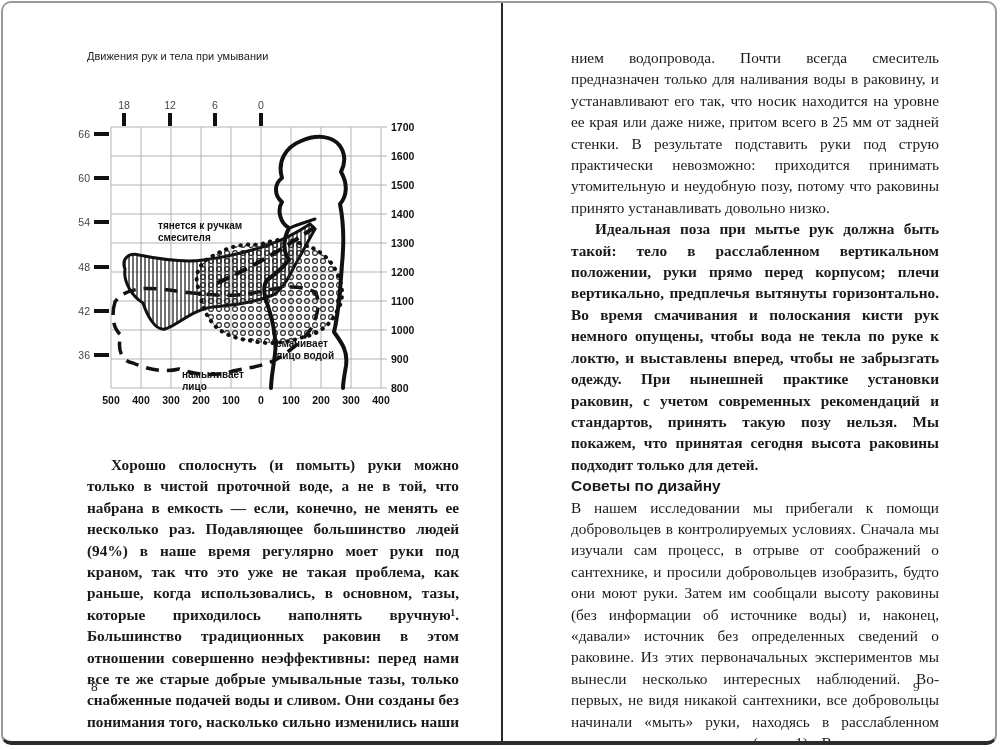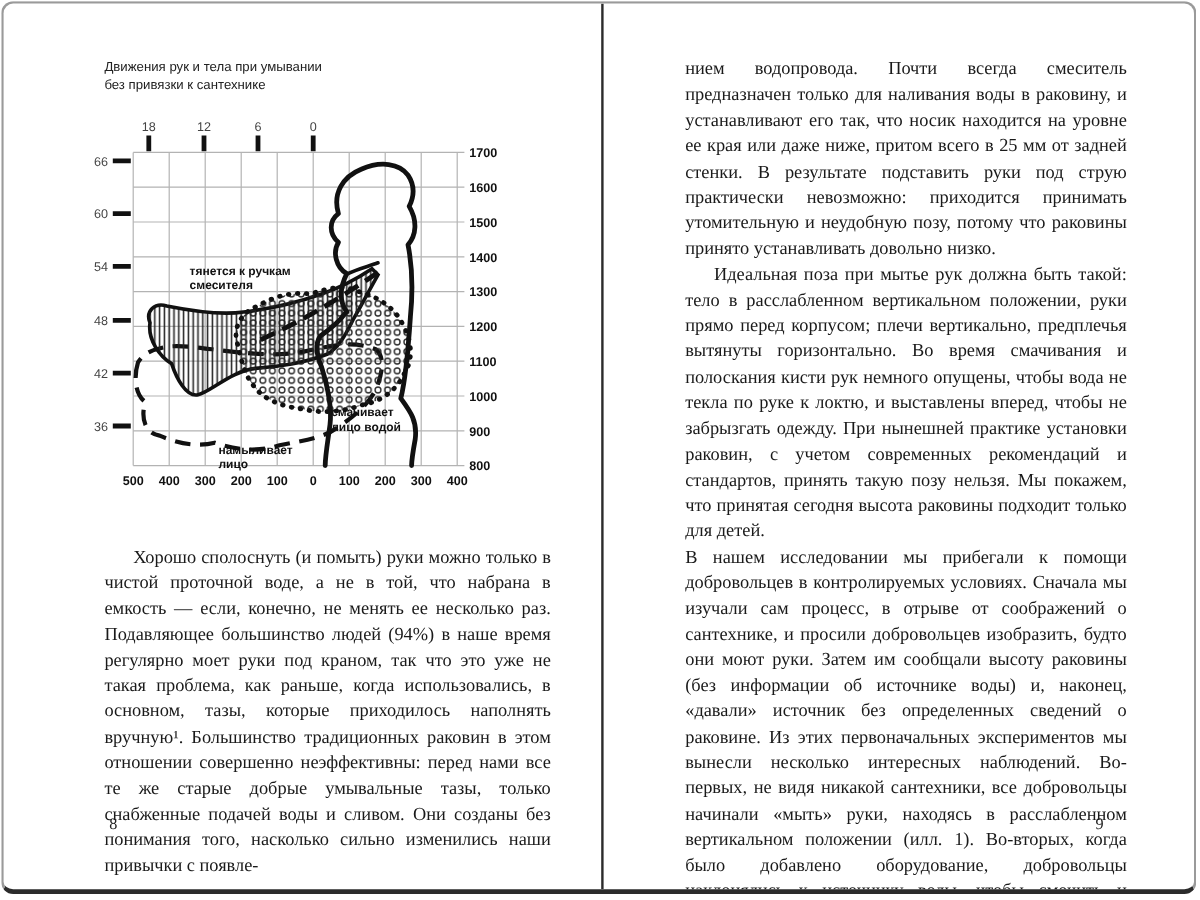--- a/index.html
+++ b/index.html
@@ -10,40 +10,39 @@
   .page{position:absolute;top:0;bottom:12px;}
   .page-left{left:0;width:498px;}
   .page-right{left:500px;width:512px;}
   .runhead{position:absolute;left:84px;top:46px;width:300px;
     font-family:"Liberation Sans",sans-serif;font-size:11px;line-height:15px;color:#222;}
   .figure{position:absolute;left:60px;top:94px;}
   .body-text{position:absolute;font-size:15.3px;line-height:21.4px;text-align:justify;}
   .page-left .body-text{left:84px;top:451px;width:372px;}
   .page-right .body-text{left:68px;top:44px;width:368px;}
   .body-text p{margin:0;}
-  .body-text p.indent{text-indent:24px;}
+  .body-text p.indent{text-indent:24px;font-weight:bold;}
   .section-heading{font-family:"Liberation Sans",sans-serif;font-weight:bold;font-size:15.5px;
     margin:9px 0 4px 0;text-align:left;}
   .pagenum{position:absolute;font-size:13.5px;color:#222;top:676px;}
   .pagenum-left{left:88px;}
   .pagenum-right{left:410px;}
   .fig-ann{font-family:"Liberation Sans",sans-serif;font-weight:bold;font-size:10px;fill:#111;}
   .fig-tick-in{font-family:"Liberation Sans",sans-serif;font-size:10.5px;fill:#444;}
   .fig-tick-mm{font-family:"Liberation Sans",sans-serif;font-weight:bold;font-size:10.5px;fill:#111;}
 </style>
 </head>
 <body>
 
 <div class="spread">
 
   <div class="page page-left">
 
     <div class="runhead">
       <div>Движения рук и тела при умывании</div>
-      <div>без привязки к сантехнике</div>
     </div>
 
     <svg class="figure" width="352" height="318" viewBox="0 0 352 318">
       <defs>
         <pattern id="hatch" width="4" height="6" patternUnits="userSpaceOnUse">
           <path d="M2 0 V6" stroke="#222" stroke-width="1.3"></path>
         </pattern>
         <pattern id="circ" width="8" height="8" patternUnits="userSpaceOnUse">
           <circle cx="4" cy="4" r="2.4" fill="none" stroke="#222" stroke-width="1.1"></circle>
         </pattern>
@@ -130,20 +129,21 @@
       <p class="indent">Хорошо сполоснуть (и помыть) руки можно только в чистой проточной воде, а не в той, что набрана в емкость — если, конечно, не менять ее несколько раз. Подавляющее большинство людей (94%) в наше время регулярно моет руки под краном, так что это уже не такая проблема, как раньше, когда использовались, в основном, тазы, которые приходилось наполнять вручную¹. Большинство традиционных раковин в этом отношении совершенно неэффективны: перед нами все те же старые добрые умывальные тазы, только снабженные подачей воды и сливом. Они созданы без понимания того, насколько сильно изменились наши привычки с появле-</p>
     </div>
 
     <div class="pagenum pagenum-left">8</div>
   </div>
 
   <div class="page page-right">
     <div class="body-text">
       <p>нием водопровода. Почти всегда смеситель предназначен только для наливания воды в раковину, и устанавливают его так, что носик находится на уровне ее края или даже ниже, притом всего в 25 мм от задней стенки. В результате подставить руки под струю практически невозможно: приходится принимать утомительную и неудобную позу, потому что раковины принято устанавливать довольно низко.</p>
       <p class="indent">Идеальная поза при мытье рук должна быть такой: тело в расслабленном вертикальном положении, руки прямо перед корпусом; плечи вертикально, предплечья вытянуты горизонтально. Во время смачивания и полоскания кисти рук немного опущены, чтобы вода не текла по руке к локтю, и выставлены вперед, чтобы не забрызгать одежду. При нынешней практике установки раковин, с учетом современных рекомендаций и стандартов, принять такую позу нельзя. Мы покажем, что принятая сегодня высота раковины подходит только для детей.</p>
+      <p class="section-heading">Советы по дизайну</p>
       <p>В нашем исследовании мы прибегали к помощи добровольцев в контролируемых условиях. Сначала мы изучали сам процесс, в отрыве от соображений о сантехнике, и просили добровольцев изобразить, будто они моют руки. Затем им сообщали высоту раковины (без информации об источнике воды) и, наконец, «давали» источник без определенных сведений о раковине. Из этих первоначальных экспериментов мы вынесли несколько интересных наблюдений. Во-первых, не видя никакой сантехники, все добровольцы начинали «мыть» руки, находясь в расслабленном вертикальном положении (илл. 1). Во-вторых, когда было добавлено оборудование, добровольцы наклонялись к источнику воды, чтобы смочить и ополоснуть руки, но вновь принимали вертикальное положение во время намыливания. Только когда</p>
     </div>
 
     <div class="pagenum pagenum-right">9</div>
   </div>
 
   <div class="gutter"></div>
 </div>
 
 </body></html>

